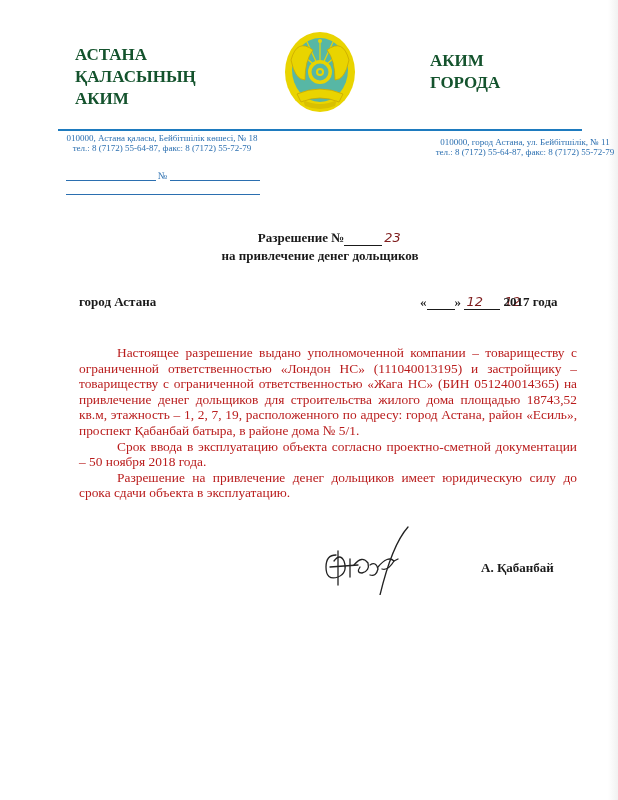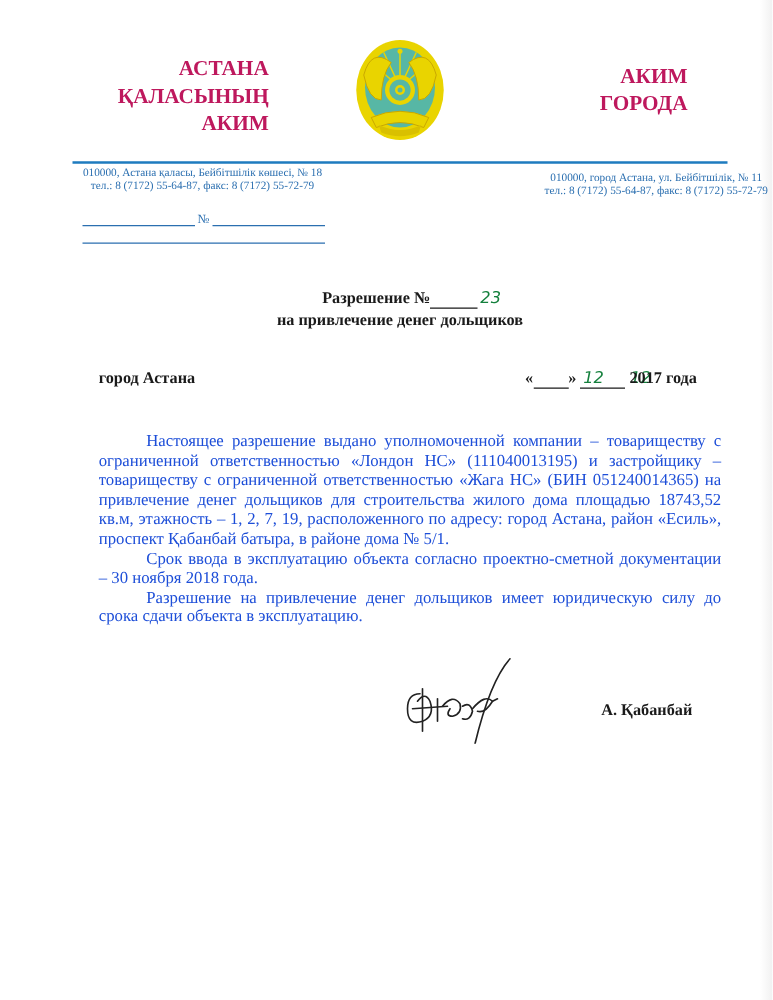--- a/index.html
+++ b/index.html
@@ -9,22 +9,22 @@
       font-family: "Liberation Serif", "DejaVu Serif", serif;
       color: #1a1a1a;
       position: relative;
     }
     .page { position: absolute; inset: 0; background: #fff; }
     .right-edge {
       position: absolute; top: 0; right: 0; width: 10px; height: 800px;
       background: linear-gradient(to right, #ffffff, #f1f1f1);
     }
     .hdr-col {
-      position: absolute; text-align: right;
-      color: #be185d; font-weight: bold; font-size: 17px; line-height: 22px;
+      position: absolute; text-align: left;
+      color: #14532d; font-weight: bold; font-size: 17px; line-height: 22px;
       font-family: "Liberation Serif", serif;
     }
     .hdr-left { left: 75px; top: 44px; width: 140px; }
     .hdr-right { left: 430px; top: 50px; width: 120px; }
     .hdr-col div { white-space: nowrap; }
     .emblem { position: absolute; left: 283px; top: 30px; width: 74px; height: 84px; }
     .blue-line {
       position: absolute; left: 58px; top: 129px; width: 524px; height: 2px;
       background: #1e7bbf;
     }
@@ -42,36 +42,36 @@
       position: absolute; left: 158px; top: 170px; font-size: 10px; color: #2b6fb0;
     }
     .title {
       position: absolute; left: 150px; width: 340px; text-align: center;
       font-weight: bold; font-size: 13px; color: #1a1a1a;
     }
     .title-1 { top: 230px; }
     .title-2 { top: 248px; }
     .hand {
       font-family: "DejaVu Sans", sans-serif; font-style: italic;
-      color: #15803d; font-weight: normal; margin-left: 40px;
+      color: #7f1d1d; font-weight: normal; margin-left: 40px;
     }
     .underline-blank {
       display: inline-block; border-bottom: 1px solid #1a1a1a;
       text-align: center; line-height: 14px;
     }
     .city {
       position: absolute; left: 79px; top: 294px; font-weight: bold; font-size: 13px;
     }
     .date {
       position: absolute; left: 420px; top: 294px; font-weight: bold; font-size: 13px;
       white-space: nowrap;
     }
     .body-text {
       position: absolute; left: 79px; top: 345px; width: 498px;
-      font-size: 13.4px; line-height: 15.6px; text-align: justify; color: #1d4ed8;
+      font-size: 13.4px; line-height: 15.6px; text-align: justify; color: #b91c1c;
     }
     .body-text p { margin: 0; text-indent: 38px; }
     .signature { position: absolute; left: 318px; top: 525px; width: 100px; height: 70px; }
     .signer {
       position: absolute; left: 481px; top: 560px; font-weight: bold; font-size: 13px;
     }
   </style>
 </head>
 <body>
 
@@ -137,21 +137,21 @@
 
   <div class="city">город Астана</div>
   <div class="date">
     <span>«</span><span class="underline-blank" style="width:28px;"><span class="hand">12</span></span><span>»</span>
     <span class="underline-blank" style="width:36px;"><span class="hand">12</span></span>
     <span>2017 года</span>
   </div>
 
   <div class="body-text">
     <p>Настоящее разрешение выдано уполномоченной компании – товариществу с ограниченной ответственностью «Лондон НС» (111040013195) и застройщику – товариществу с ограниченной ответственностью «Жага НС» (БИН 051240014365) на привлечение денег дольщиков для строительства жилого дома площадью 18743,52 кв.м, этажность – 1, 2, 7, 19, расположенного по адресу: город Астана, район «Есиль», проспект Қабанбай батыра, в районе дома № 5/1.</p>
-    <p>Срок ввода в эксплуатацию объекта согласно проектно-сметной документации – 30 ноября 2018 года.</p>
+    <p>Срок ввода в эксплуатацию объекта согласно проектно-сметной документации – 50 ноября 2018 года.</p>
     <p>Разрешение на привлечение денег дольщиков имеет юридическую силу до срока сдачи объекта в эксплуатацию.</p>
   </div>
 
   <div class="signature">
     <svg width="100" height="70" viewBox="0 0 100 70" fill="none" stroke="#222" stroke-width="1.3" stroke-linecap="round">
       <path d="M18 30 Q8 30 8 42 Q8 56 20 52 Q30 48 26 36 Q22 28 16 36"></path>
       <path d="M12 42 L40 40"></path>
       <path d="M20 26 L20 60"></path>
       <path d="M32 34 L32 52"></path>
       <path d="M36 40 Q44 30 50 38 Q52 46 44 48 Q38 48 42 42"></path>

